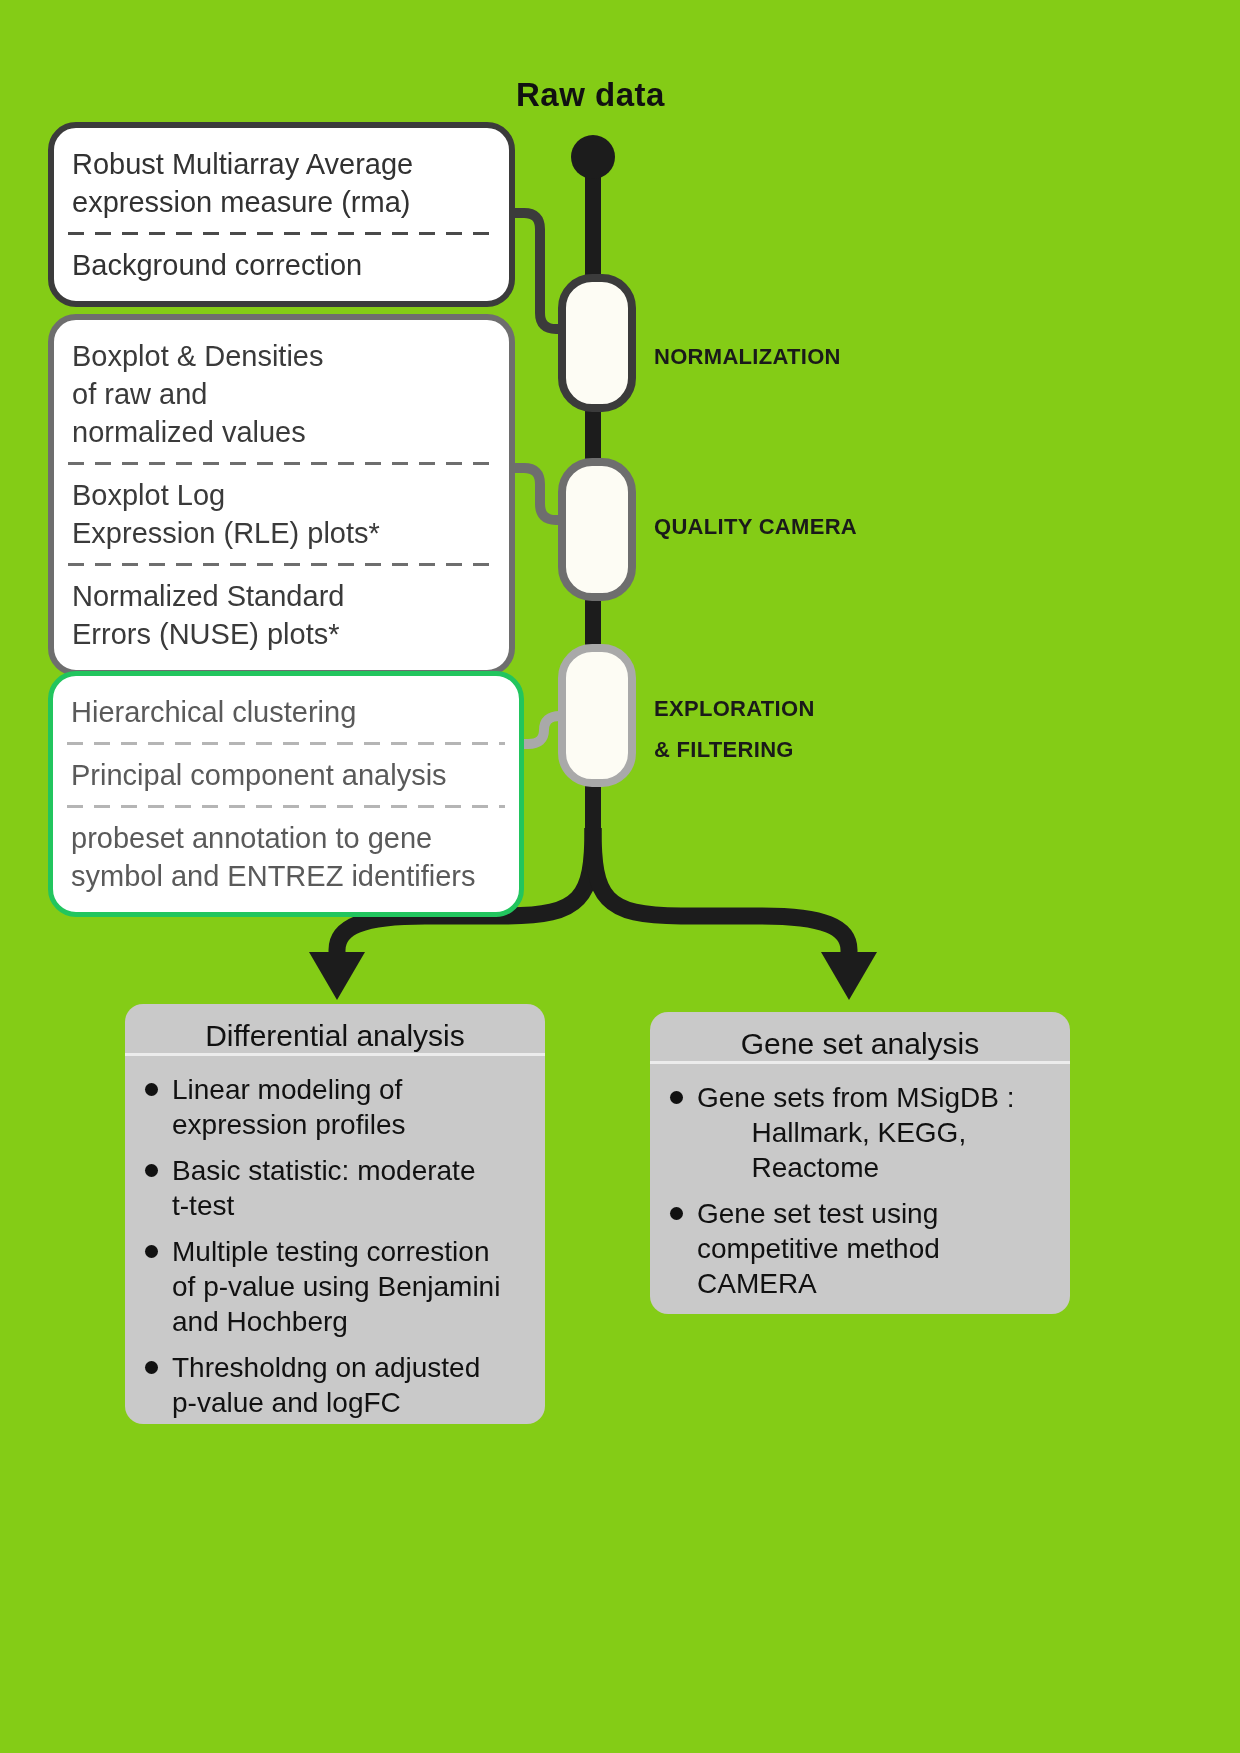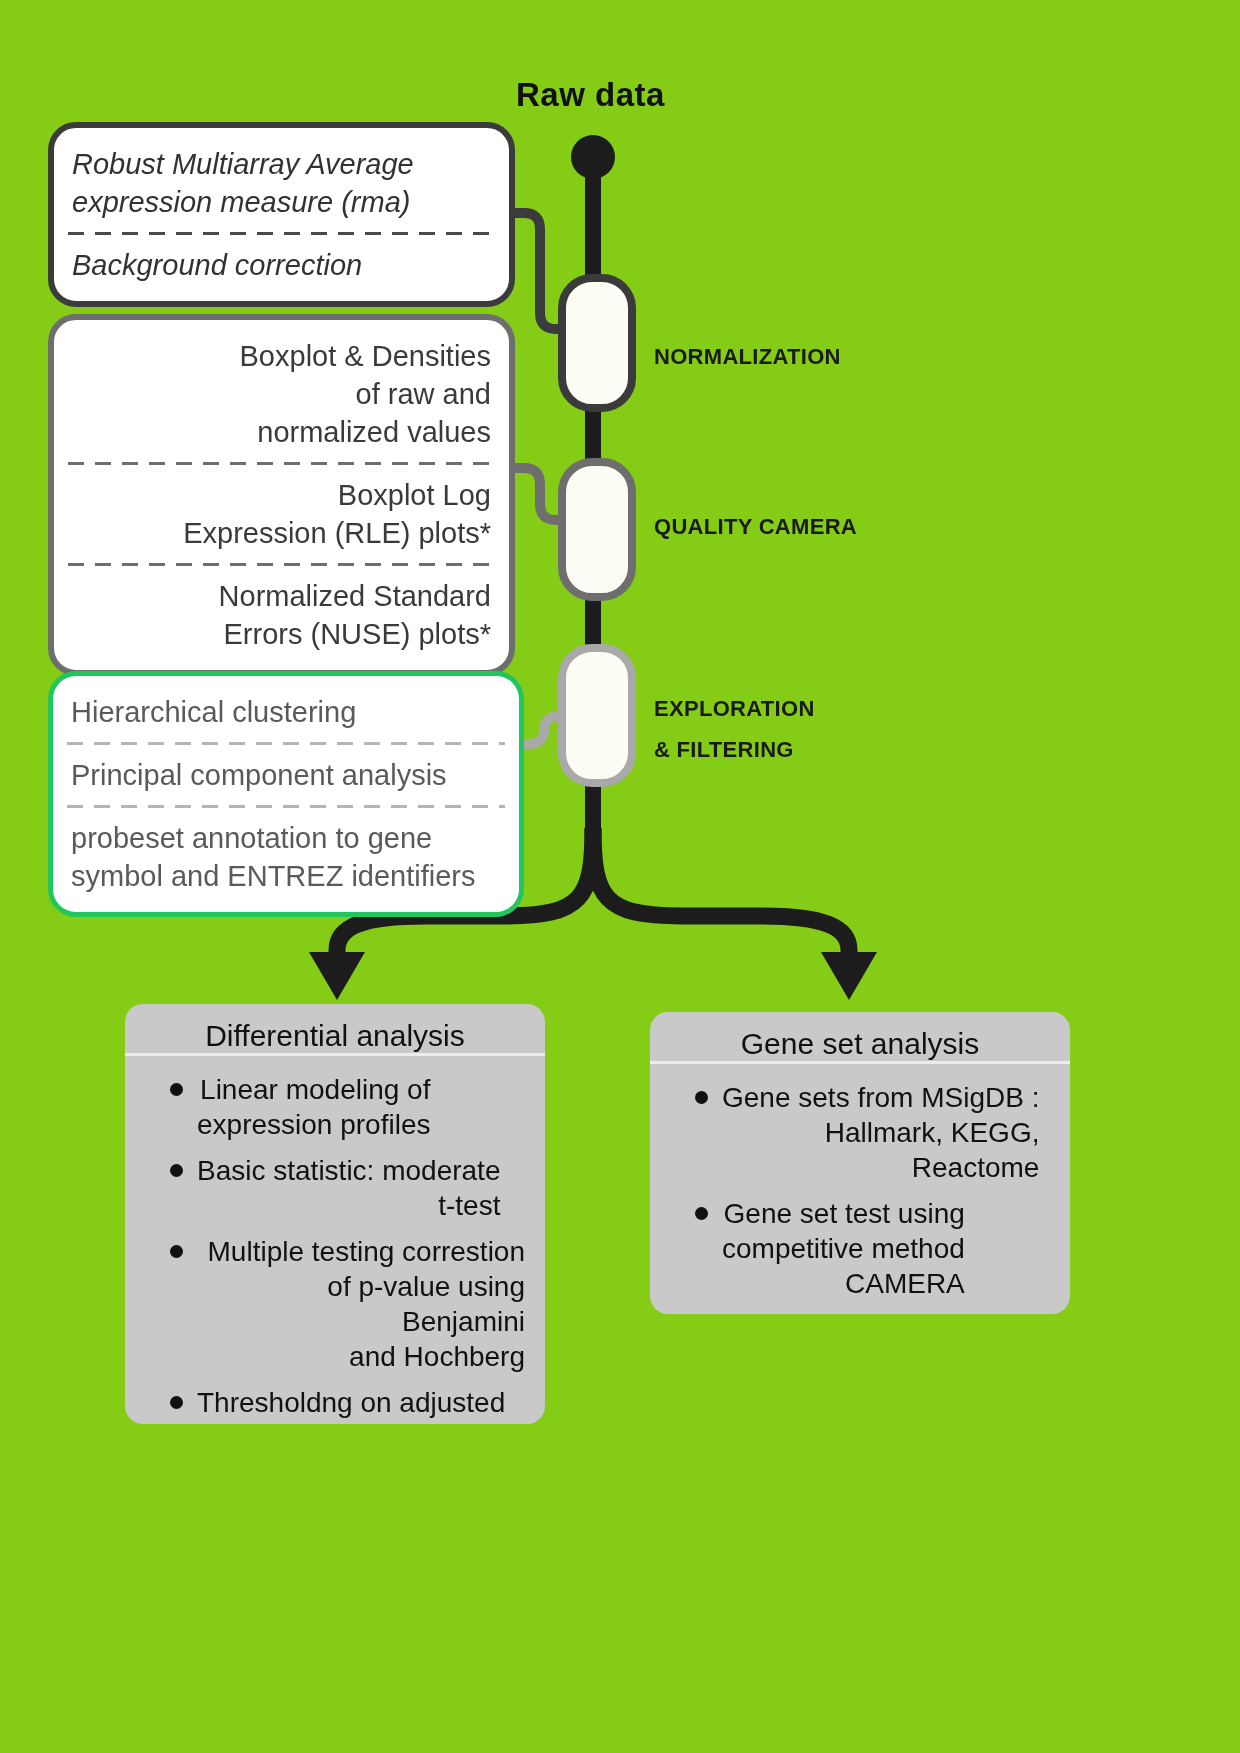--- a/index.html
+++ b/index.html
@@ -8,36 +8,36 @@
   .canvas { position:relative; width:1240px; height:1753px; background:#84cc16; overflow:hidden; }
 
   
   .spine-svg { position:absolute; left:0; top:0; width:1240px; height:1753px; }
 
   
   .raw-data-title { position:absolute; left:516px; top:76px; font-size:33px; font-weight:bold; color:#111; letter-spacing:0.5px; }
 
   
   .method-box { position:absolute; background:#ffffff; border-radius:28px; padding:8px 0; }
-  .method-box.dark  { border:6px solid #3b3b3b; color:#323232;font-style:italic; }
+  .method-box.dark  { border:6px solid #3b3b3b; color:#323232; }
   .method-box.mid   { border:6px solid #6e6e6e; color:#3a3a3a; }
   .method-box.light { border:5px solid #22c55e; color:#5a5a5a; }
   .method-section { font-size:29px; line-height:38px; padding:9px 18px; white-space:pre-wrap; }
   .dash-sep { height:3px; margin:2px 14px; }
   .dash-sep.dark-sep  { background:repeating-linear-gradient(90deg,#4a4a4a 0 16px,transparent 16px 27px); }
   .dash-sep.mid-sep   { background:repeating-linear-gradient(90deg,#6e6e6e 0 16px,transparent 16px 27px); }
   .dash-sep.light-sep { background:repeating-linear-gradient(90deg,#b5b5b5 0 16px,transparent 16px 27px); }
 
   
   .stage-label { position:absolute; font-size:22px; font-weight:bold; color:#1a1a1a; line-height:41px; white-space:pre-wrap; letter-spacing:0.3px; }
 
   
   .analysis-box { position:absolute; background:#c9c9c9; border-radius:18px; overflow:hidden; }
   .analysis-title { font-size:30px; color:#111; text-align:center; padding:15px 10px 0; border-bottom:3px solid #ececec; }
-  .analysis-body { padding:16px 20px 10px 45px;text-align:right; }
+  .analysis-body { padding:16px 20px 10px 20px; }
   .bullet { display:flex; gap:14px; margin-bottom:11px; }
   .bullet .dot { flex:none; width:13px; height:13px; border-radius:50%; background:#111; margin-top:11px; }
   .bullet .bullet-text { font-size:28px; line-height:35px; color:#111; white-space:pre-wrap; }
 </style>
 </head>
 <body>
 
 <div class="canvas">
 
   <svg class="spine-svg" viewBox="0 0 1240 1753" aria-hidden="true">
@@ -64,21 +64,21 @@
 
   <div class="raw-data-title">Raw data</div>
 
   <div class="method-box dark" style="left:48px; top:122px; width:467px;">
     <div class="method-section">Robust Multiarray Average
 expression measure (rma)</div>
     <div class="dash-sep dark-sep"></div>
     <div class="method-section">Background correction</div>
   </div>
 
-  <div class="method-box mid" style="left:48px; top:314px; width:467px;text-align:right;">
+  <div class="method-box mid" style="left:48px; top:314px; width:467px;">
     <div class="method-section">Boxplot &amp; Densities
 of raw and
 normalized values</div>
     <div class="dash-sep mid-sep"></div>
     <div class="method-section">Boxplot Log
 Expression (RLE) plots*</div>
     <div class="dash-sep mid-sep"></div>
     <div class="method-section">Normalized Standard
 Errors (NUSE) plots*</div>
   </div>

